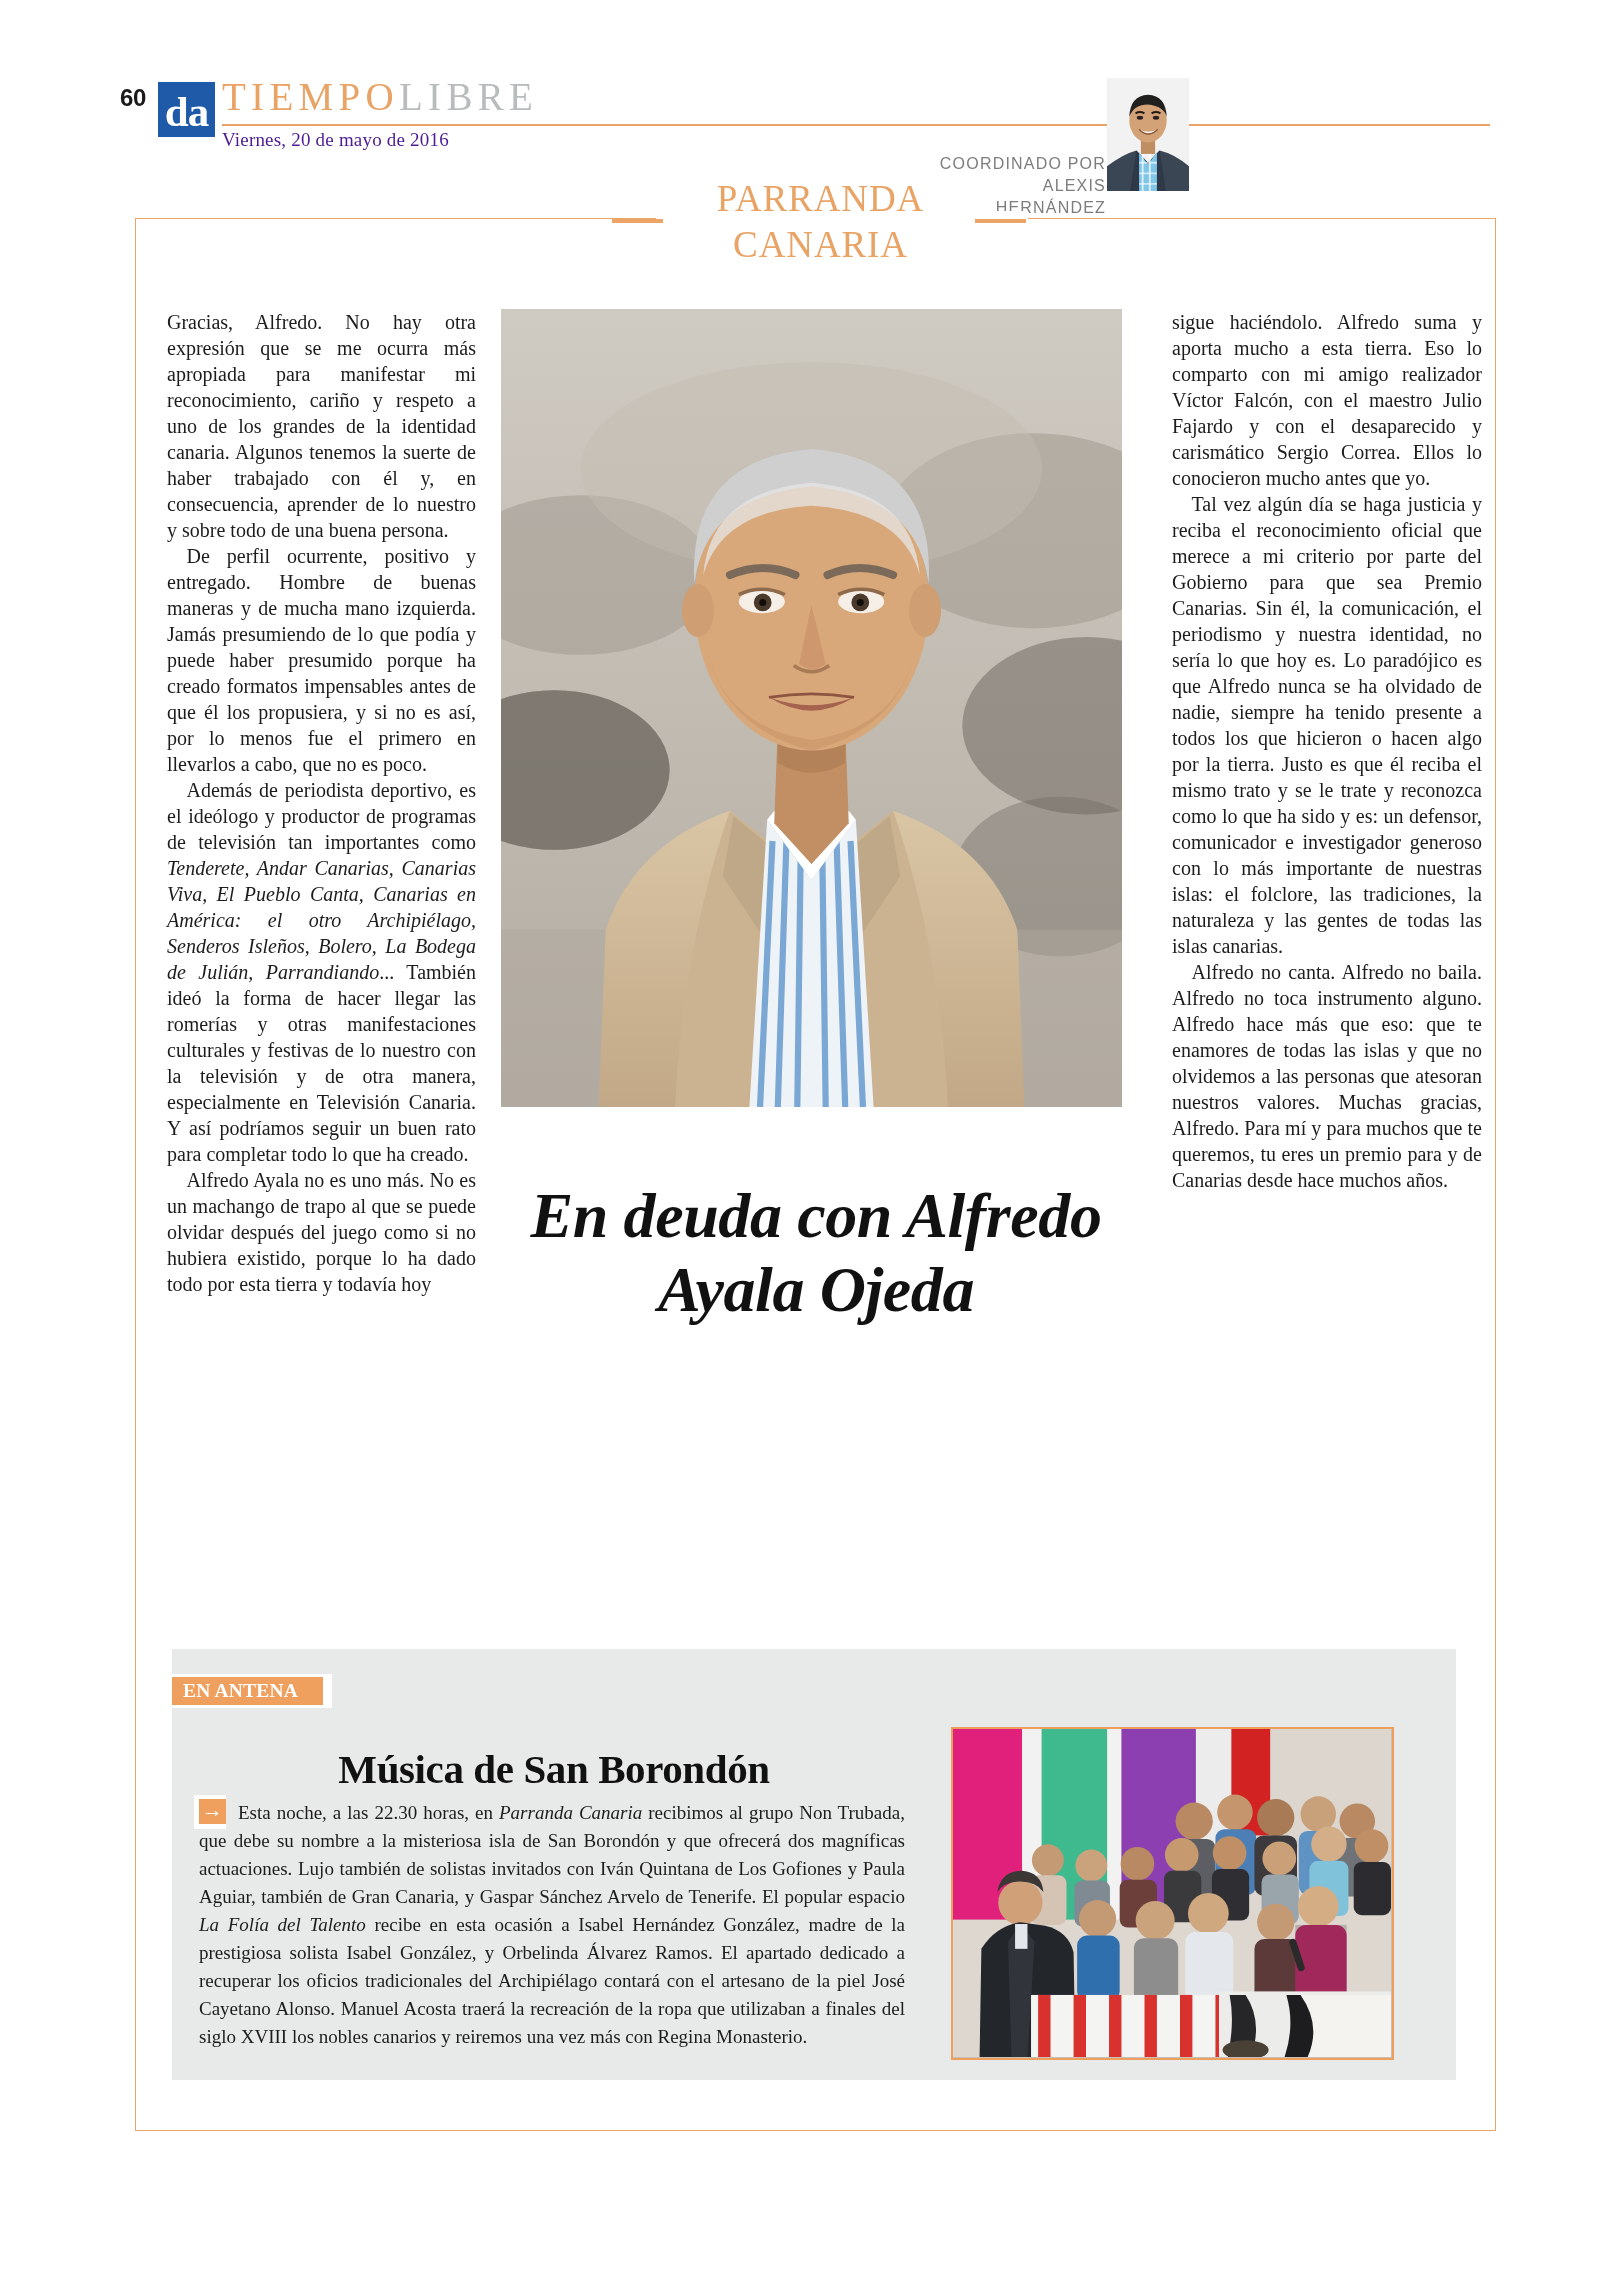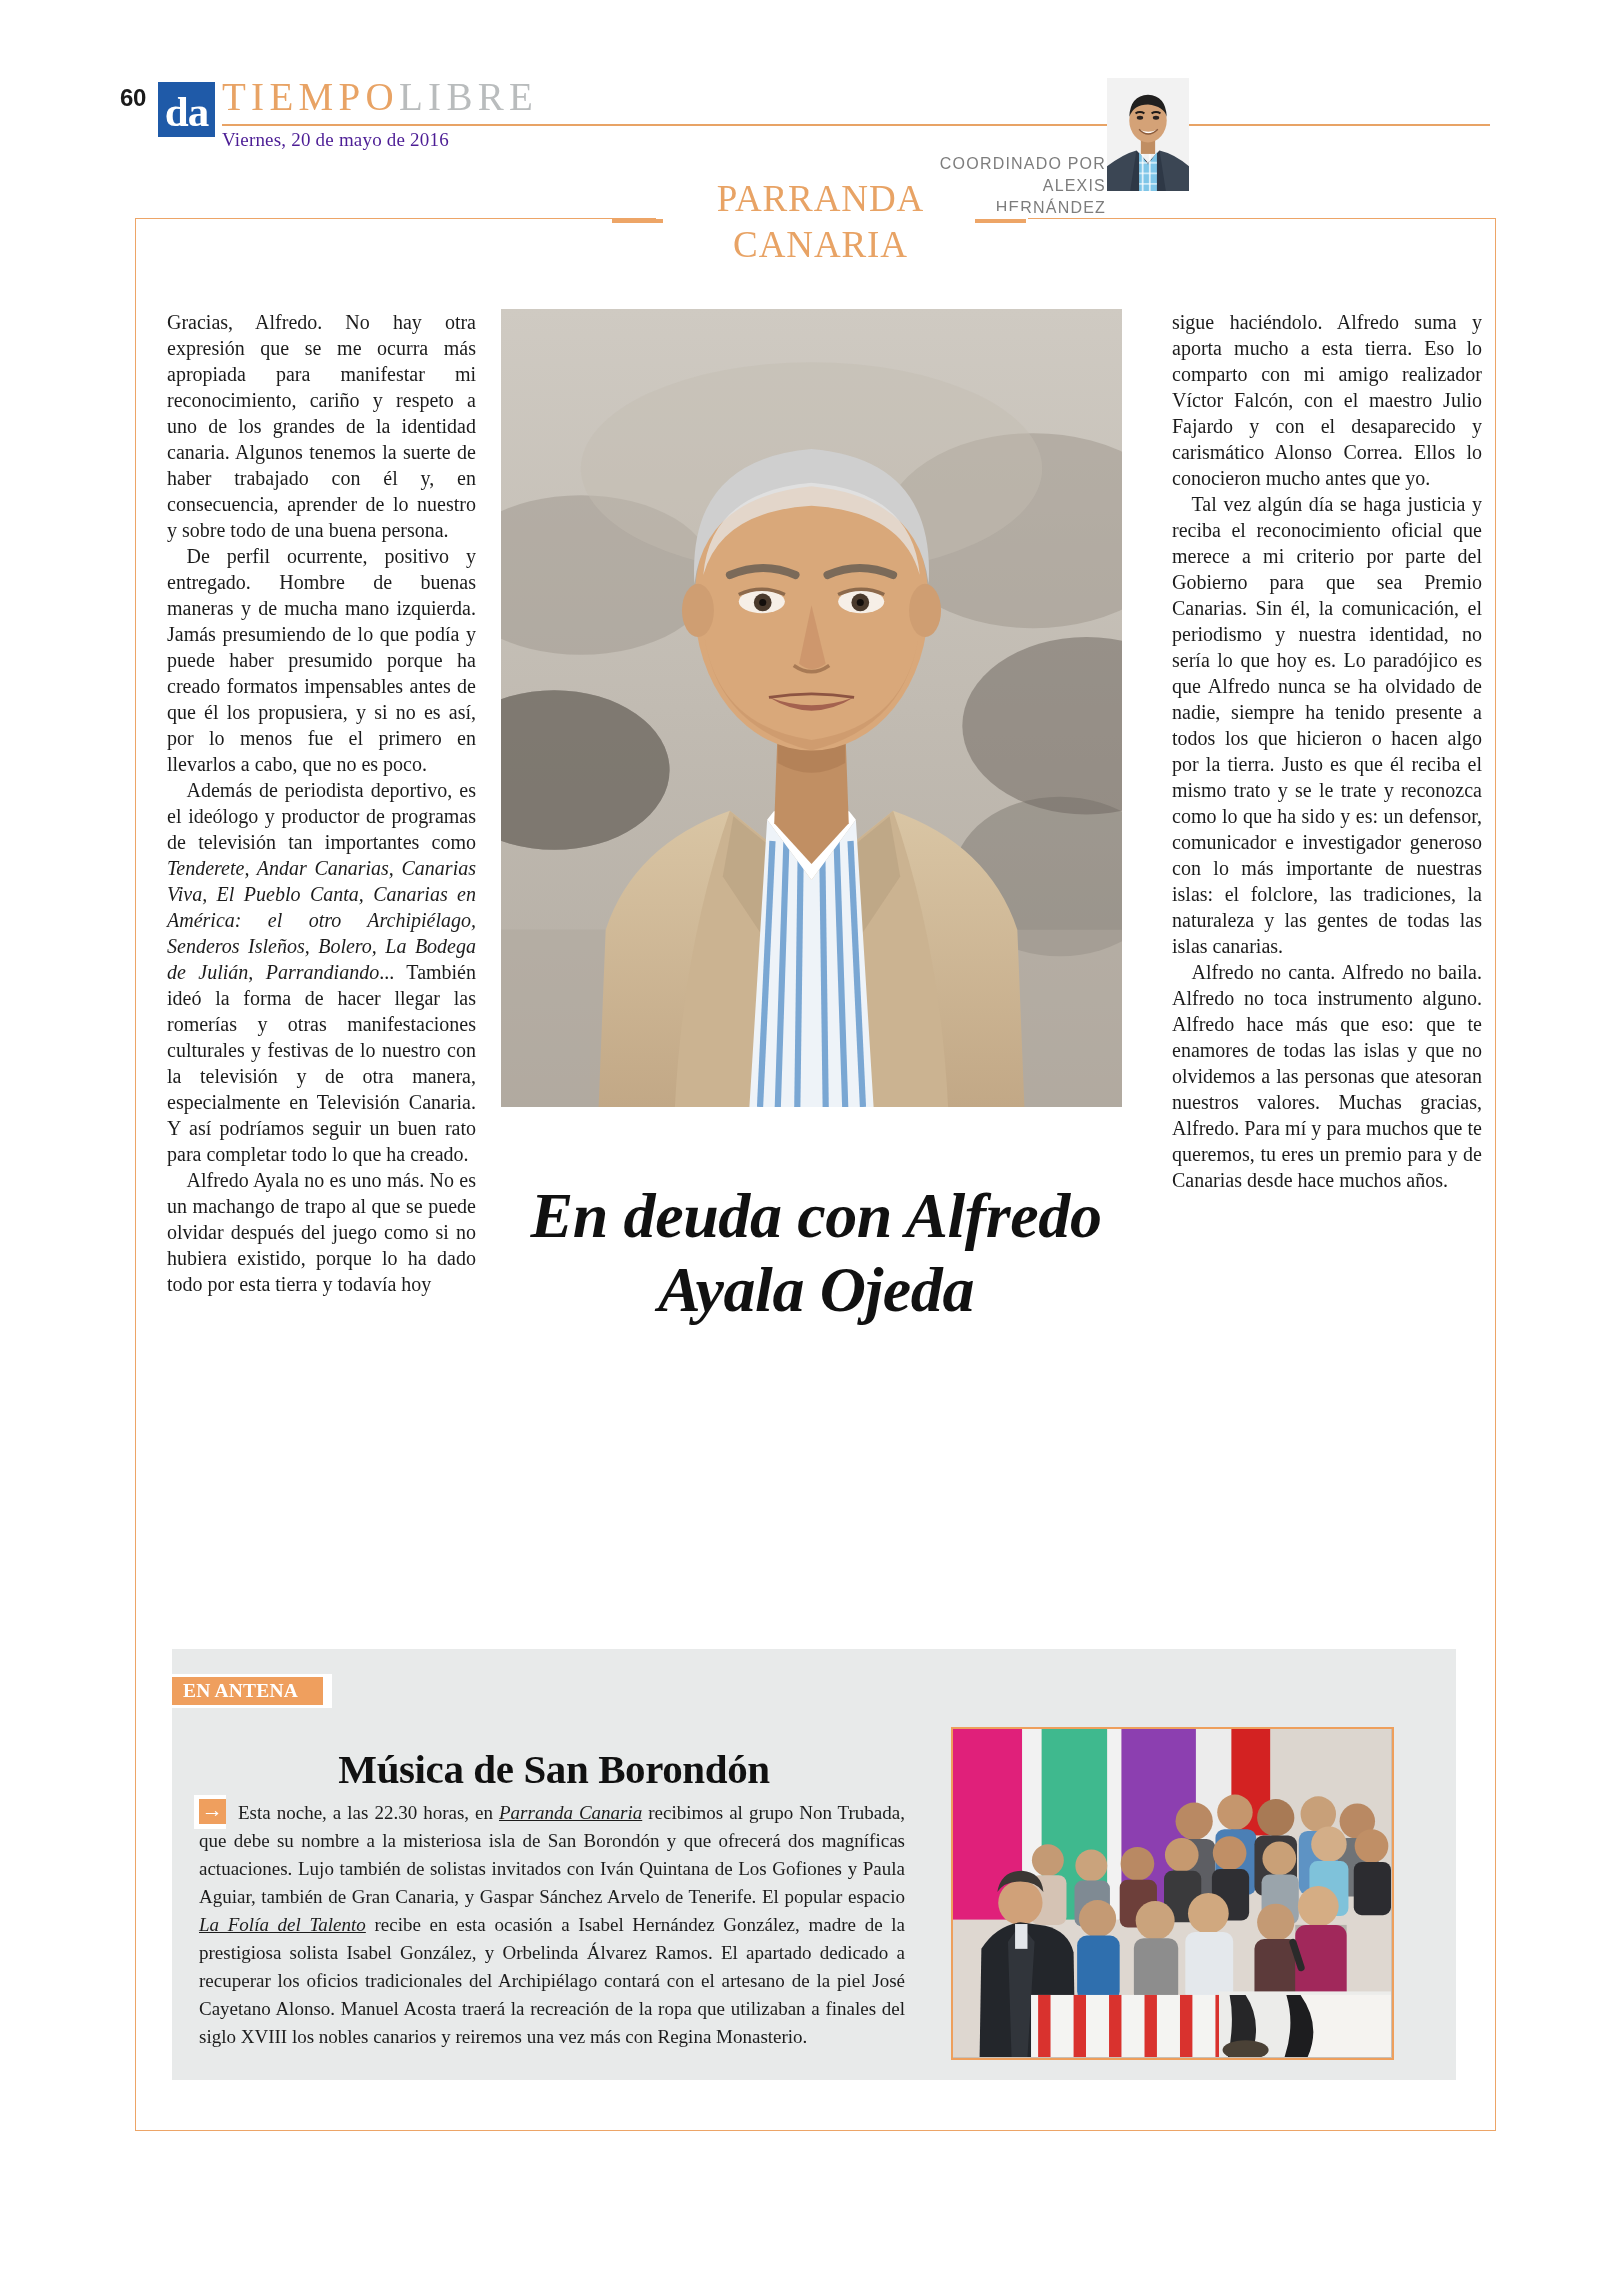--- a/index.html
+++ b/index.html
@@ -243,21 +243,21 @@
     position: absolute;
     left: 199px; top: 1799px;
     width: 706px;
     font-family: "Liberation Serif", serif;
     font-size: 19px;
     line-height: 28px;
     color: #1c1c1c;
     text-align: justify;
   }
   #en-antena-body .lead-indent { display: inline-block; width: 39px; }
-  #en-antena-body i { font-style: italic; text-decoration: underline; }
+  #en-antena-body i { font-style: italic; }
 
   #studio-photo {
     position: absolute;
     left: 951px; top: 1727px;
     width: 443px; height: 333px;
     border: 2.7px solid #ee9f5c;
     box-sizing: border-box;
     overflow: hidden;
     background: #c8c0b8;
   }
@@ -403,21 +403,21 @@
     <path d="M302 438 Q350 456 398 438 Q350 468 302 438 Z" fill="#a4624f"></path>
     <path d="M302 438 Q350 430 398 438" stroke="#8d5442" stroke-width="3" fill="none"></path>
 
     <path d="M228 360 Q240 470 350 498 Q460 470 472 360 Q460 470 350 486 Q240 470 228 360 Z" fill="#bd875c" opacity="0.35"></path>
   </svg>
 </div>
 
 <h1 id="headline">En deuda con Alfredo Ayala Ojeda</h1>
 
 <div id="col-right" class="col-text">
-  <p>sigue haciéndolo. Alfredo suma y aporta mucho a esta tierra. Eso lo comparto con mi amigo realizador Víctor Falcón, con el maestro Julio Fajardo y con el desaparecido y carismático Alonso Correa. Ellos lo conocieron mucho antes que yo.</p>
+  <p>sigue haciéndolo. Alfredo suma y aporta mucho a esta tierra. Eso lo comparto con mi amigo realizador Víctor Falcón, con el maestro Julio Fajardo y con el desaparecido y carismático Sergio Correa. Ellos lo conocieron mucho antes que yo.</p>
   <p>Tal vez algún día se haga justicia y reciba el reconocimiento oficial que merece a mi criterio por parte del Gobierno para que sea Premio Canarias. Sin él, la comunicación, el periodismo y nuestra identidad, no sería lo que hoy es. Lo paradójico es que Alfredo nunca se ha olvidado de nadie, siempre ha tenido presente a todos los que hicieron o hacen algo por la tierra. Justo es que él reciba el mismo trato y se le trate y reconozca como lo que ha sido y es: un defensor, comunicador e investigador generoso con lo más importante de nuestras islas: el folclore, las tradiciones, la naturaleza y las gentes de todas las islas canarias.</p>
   <p>Alfredo no canta. Alfredo no baila. Alfredo no toca instrumento alguno. Alfredo hace más que eso: que te enamores de todas las islas y que no olvidemos a las personas que atesoran nuestros valores. Muchas gracias, Alfredo. Para mí y para muchos que te queremos, tu eres un premio para y de Canarias desde hace muchos años.</p>
 </div>
 
 <div id="en-antena-panel"></div>
 <div id="en-antena-tag-bg"></div>
 <div id="en-antena-tag"></div>
 <div id="en-antena-tag-label">EN ANTENA</div>
 
 <h2 id="sub-headline">Música de San Borondón</h2>

